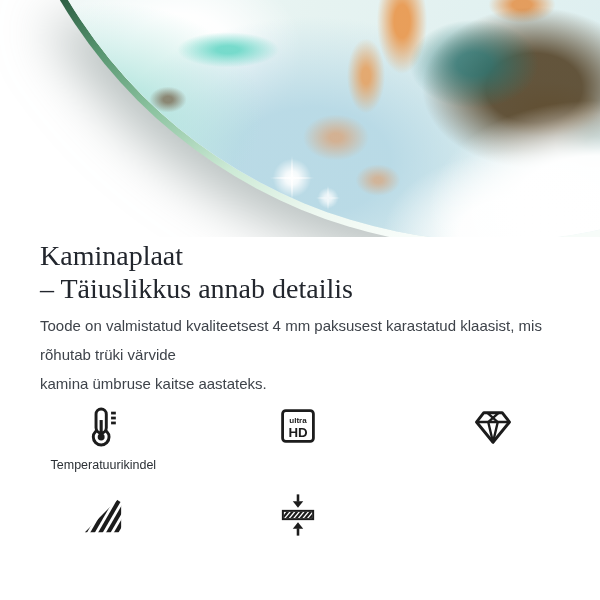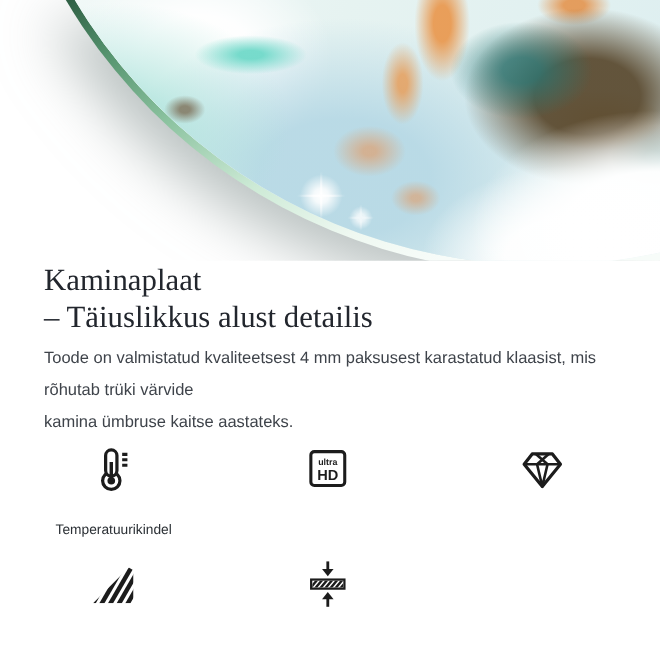--- a/index.html
+++ b/index.html
@@ -57,21 +57,21 @@
   .body-copy{margin:6px 40px 0 40px;color:#3e434a;font-size:15px;line-height:29px;}
 
   
   .features{
     display:grid;grid-template-columns:1fr 1fr 1fr;row-gap:20px;
     margin-top:7px;padding:0 10px 0 6px;
   }
   .feature{display:flex;flex-direction:column;align-items:center;}
   .feature-icon{height:46px;display:flex;justify-content:center;}
   .feature-icon svg{display:block;}
-  .feature-label{margin-top:22px;font-size:12.5px;color:#2b3035;line-height:16px;text-align:center;}
+  .feature-label{margin-top:6px;font-size:12.5px;color:#2b3035;line-height:16px;text-align:center;}
   .stroke{fill:none;stroke:#1c1c1c;stroke-width:1.6;}
 </style>
 </head>
 <body>
 
 <div class="page">
 
   <div class="hero">
     <div class="plate-wrap">
       <div class="plate-rim"></div>
@@ -84,21 +84,21 @@
     </div>
     <div class="sparkle sparkle-small">
       <div class="glow"></div>
         <div class="ray-h"></div>
         <div class="ray-v"></div>
     </div>
   </div>
 
   <h1 class="headline">
     <div>Kaminaplaat</div>
-    <div>– Täiuslikkus alust detailis</div>
+    <div>– Täiuslikkus annab detailis</div>
   </h1>
 
   <div class="body-copy">
     <div>Toode on valmistatud kvaliteetsest 4 mm paksusest karastatud klaasist, mis rõhutab trüki värvide</div>
     <div>kamina ümbruse kaitse aastateks.</div>
   </div>
 
   <div class="features">
 
     <div class="feature">

